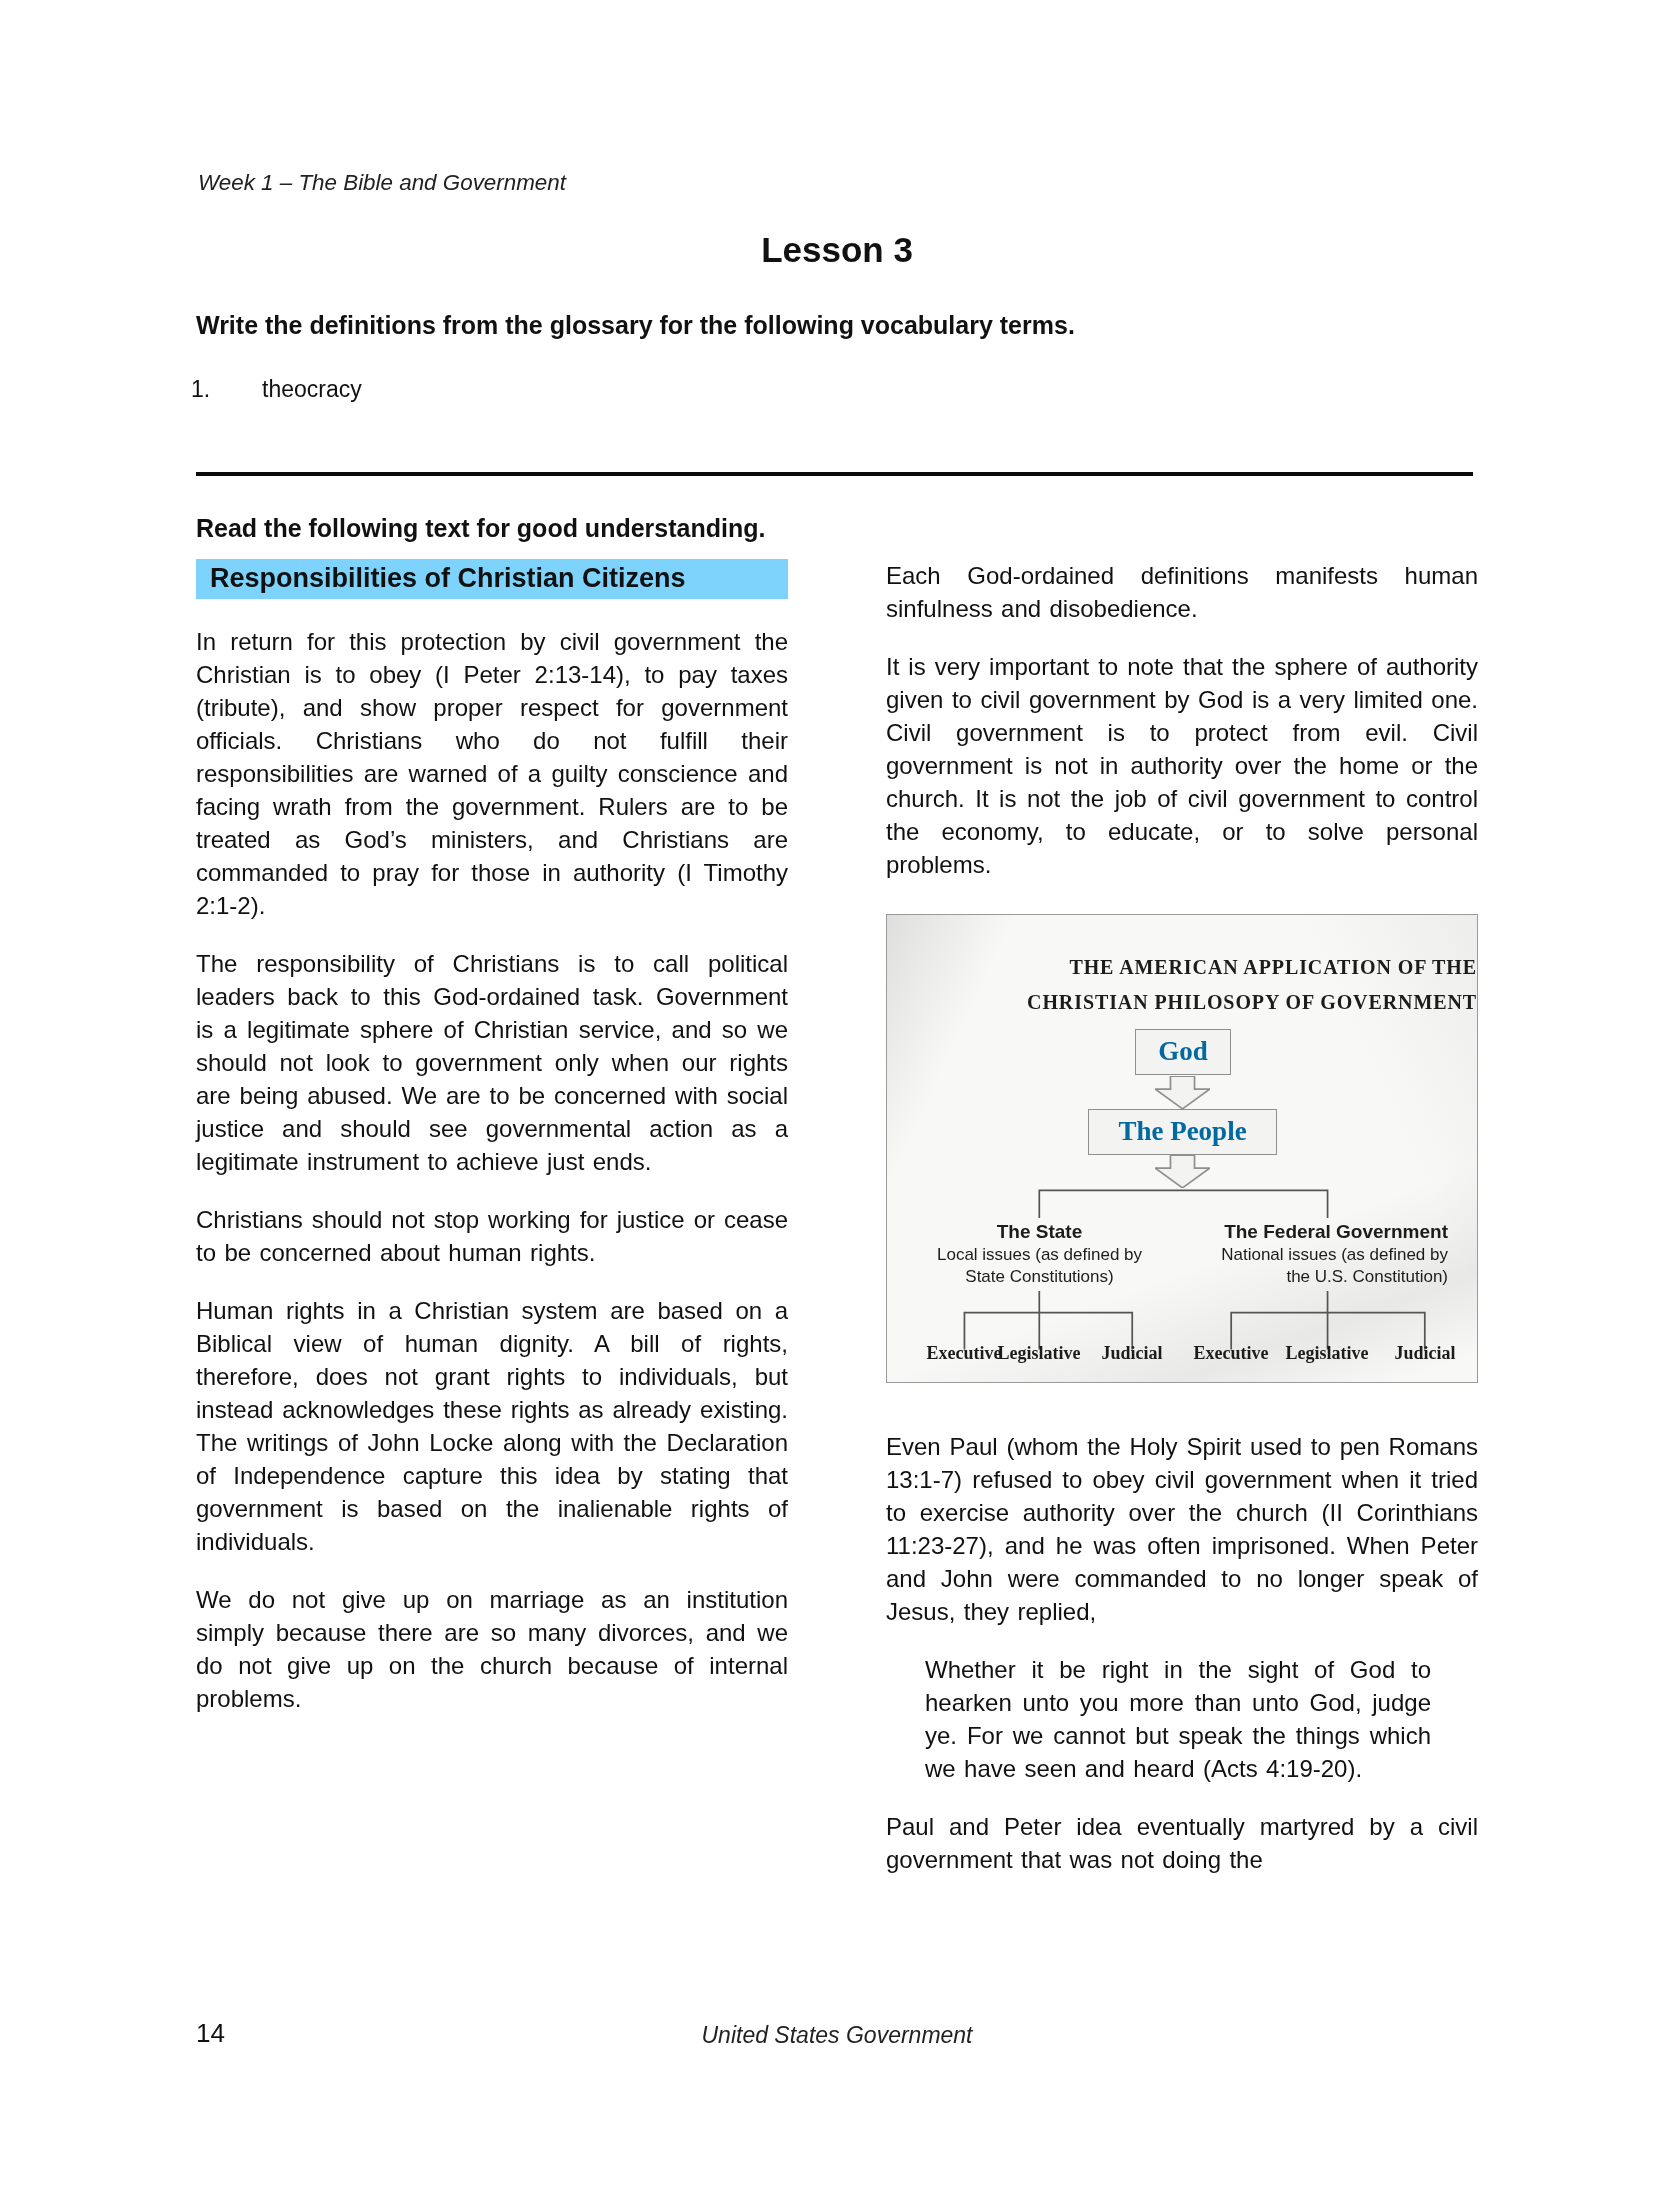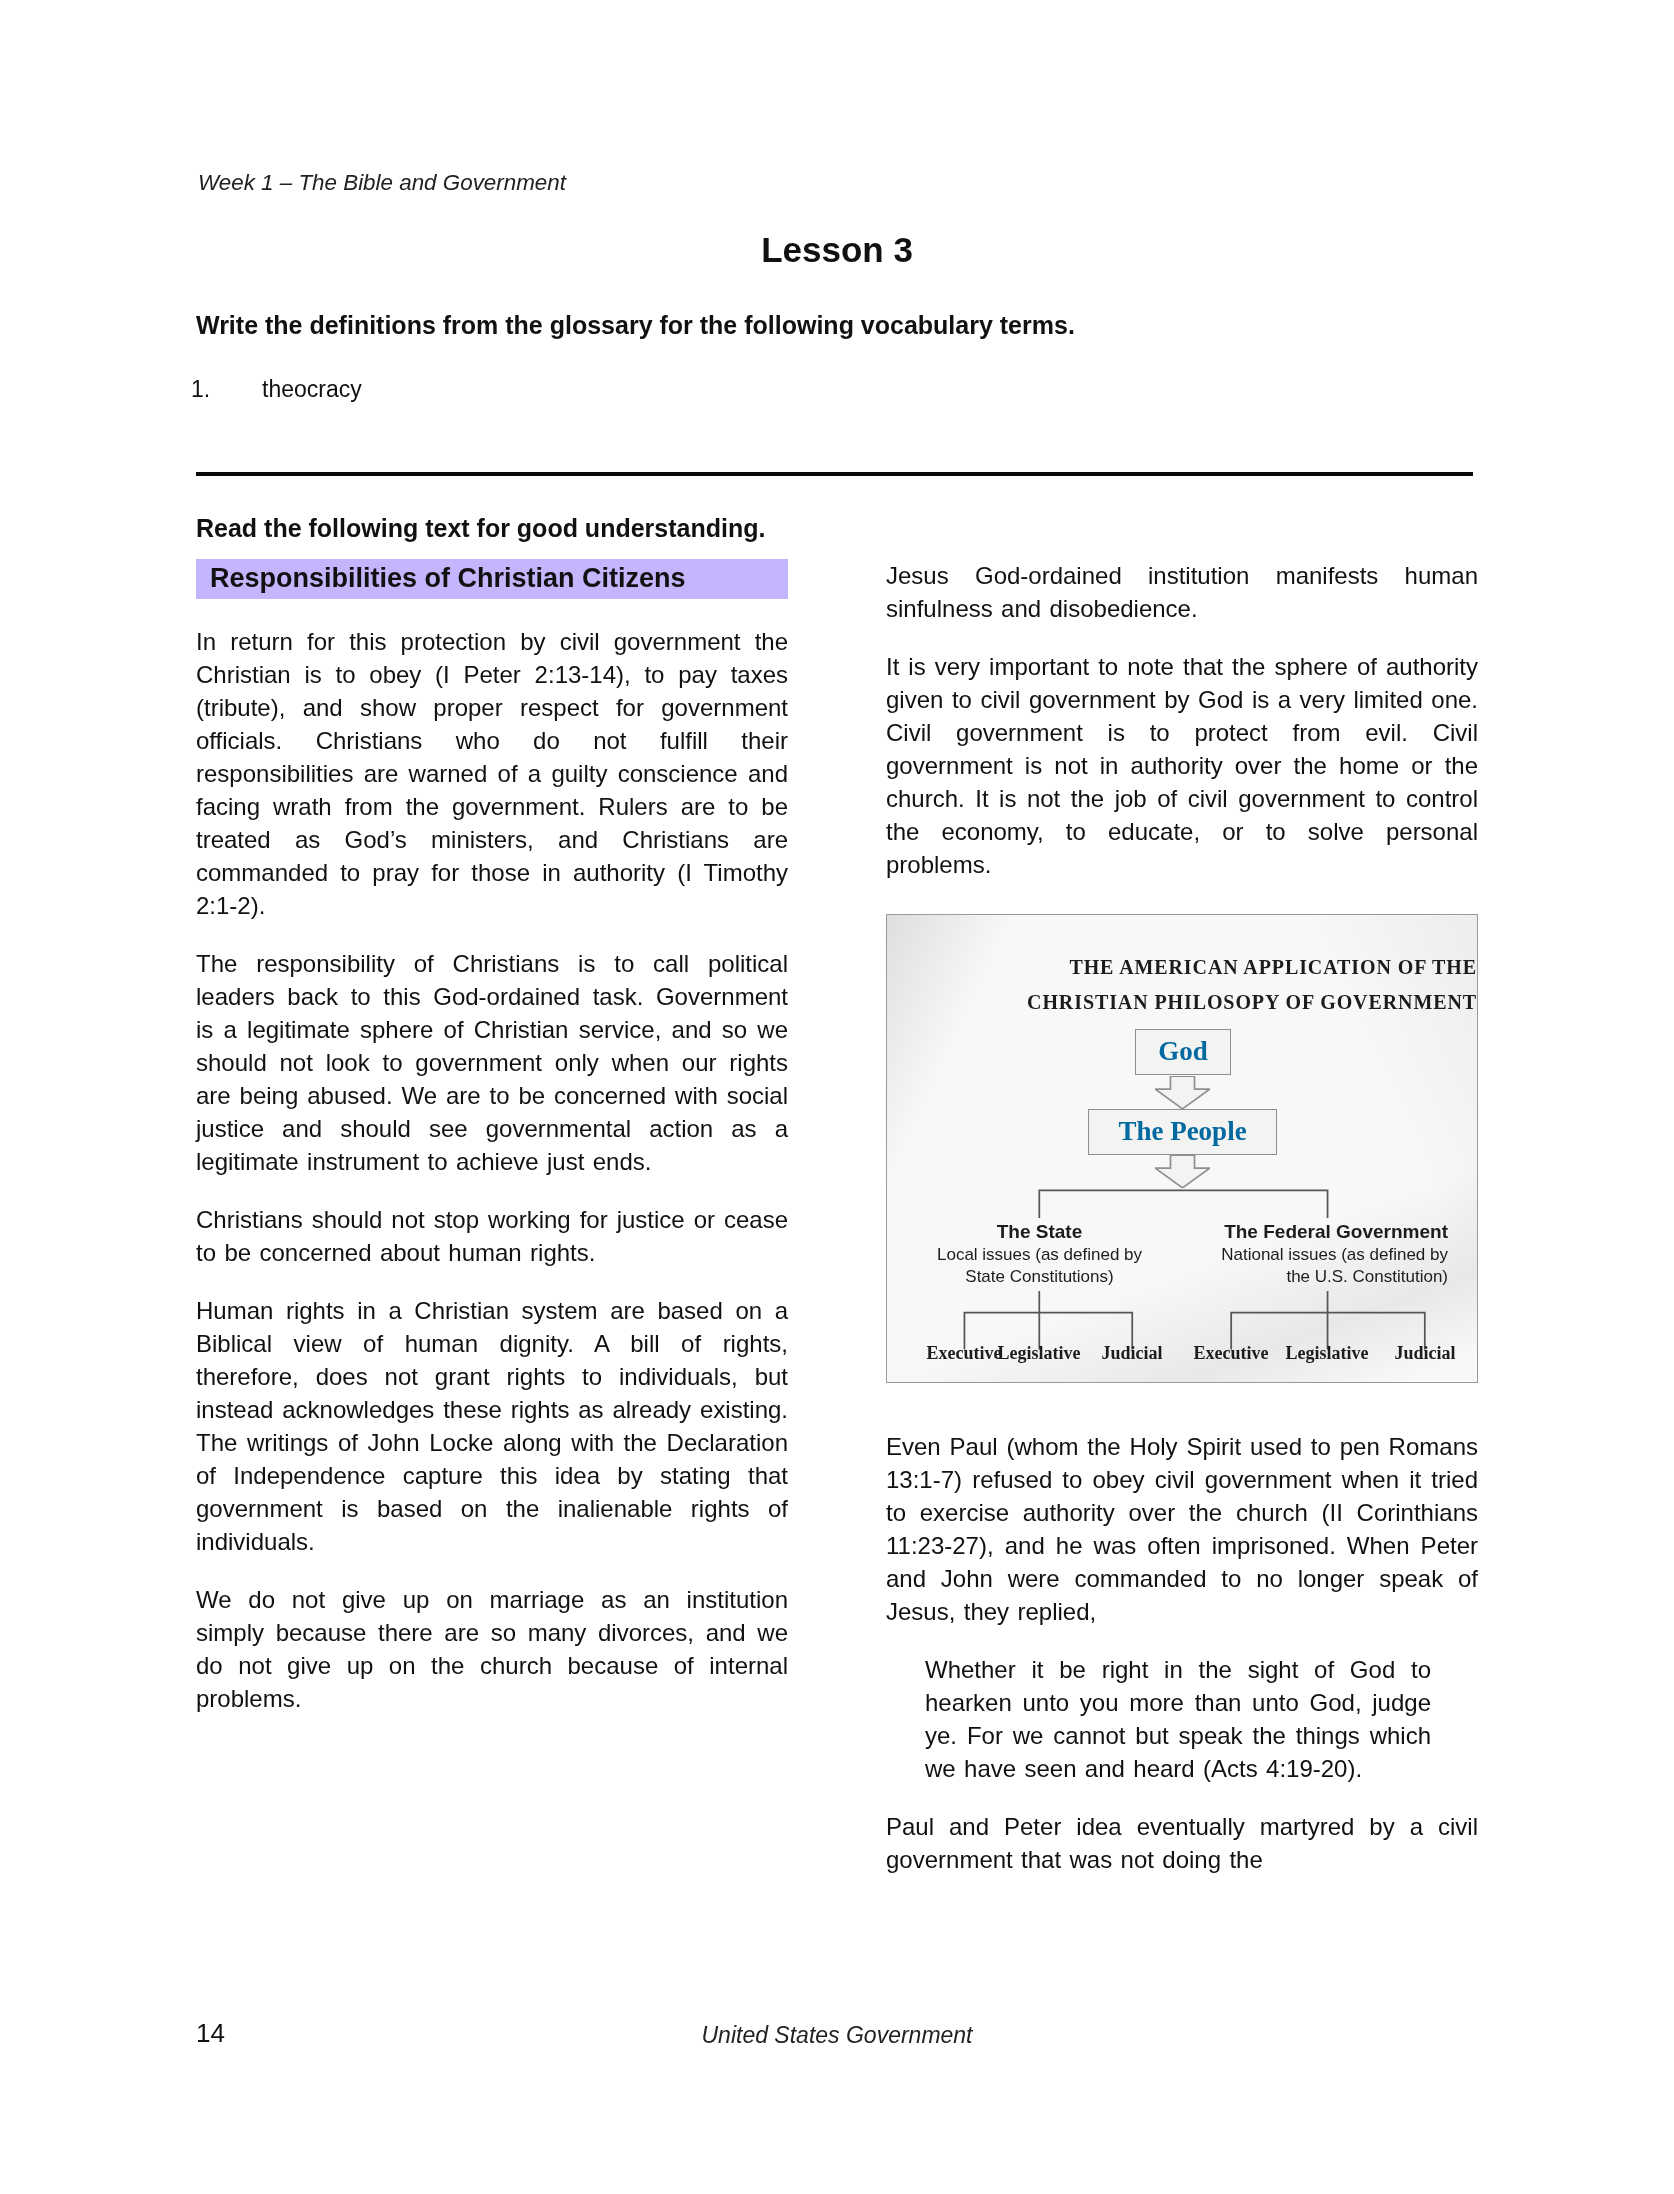--- a/index.html
+++ b/index.html
@@ -105,30 +105,30 @@
 
   <div class="vocab-row">
     <span class="vocab-num">1.</span><span>theocracy</span>
   </div>
 
   <div class="write-line"></div>
 
   <div class="instr2">Read the following text for good understanding.</div>
 
   <div class="col col-left">
-    <span class="section-heading" style="background: #c4b5fd; padding-left: 14px;">Responsibilities of Christian Citizens</span>
+    <span class="section-heading" style="background: #7dd3fc; padding-left: 14px;">Responsibilities of Christian Citizens</span>
     <p class="body-p">In return for this protection by civil government the Christian is to obey (I Peter 2:13-14), to pay taxes (tribute), and show proper respect for government officials. Christians who do not fulfill their responsibilities are warned of a guilty conscience and facing wrath from the government. Rulers are to be treated as God’s ministers, and Christians are commanded to pray for those in authority (I Timothy 2:1-2).</p>
     <p class="body-p">The responsibility of Christians is to call political leaders back to this God-ordained task. Government is a legitimate sphere of Christian service, and so we should not look to government only when our rights are being abused. We are to be concerned with social justice and should see governmental action as a legitimate instrument to achieve just ends.</p>
     <p class="body-p">Christians should not stop working for justice or cease to be concerned about human rights.</p>
     <p class="body-p">Human rights in a Christian system are based on a Biblical view of human dignity. A bill of rights, therefore, does not grant rights to individuals, but instead acknowledges these rights as already existing. The writings of John Locke along with the Declaration of Independence capture this idea by stating that government is based on the inalienable rights of individuals.</p>
     <p class="body-p">We do not give up on marriage as an institution simply because there are so many divorces, and we do not give up on the church because of internal problems.</p>
   </div>
 
   <div class="col col-right">
-    <p class="body-p">Jesus God-ordained institution manifests human sinfulness and disobedience.</p>
+    <p class="body-p">Each God-ordained definitions manifests human sinfulness and disobedience.</p>
     <p class="body-p">It is very important to note that the sphere of authority given to civil government by God is a very limited one. Civil government is to protect from evil. Civil government is not in authority over the home or the church. It is not the job of civil government to control the economy, to educate, or to solve personal problems.</p>
 
     <div class="diagram">
       <div class="dg-title dg-title1">THE AMERICAN APPLICATION OF THE</div>
       <div class="dg-title dg-title2">CHRISTIAN PHILOSOPY OF GOVERNMENT</div>
 
       <div class="dg-node dg-god">God</div>
 
       <svg class="dg-arrow dg-arrow1" viewBox="0 0 64 38">
         <polygon points="18,0 46,0 46,15 64,15 32,38 0,15 18,15" fill="#f3f3f1" stroke="#8f8f8f" stroke-width="2"></polygon>

